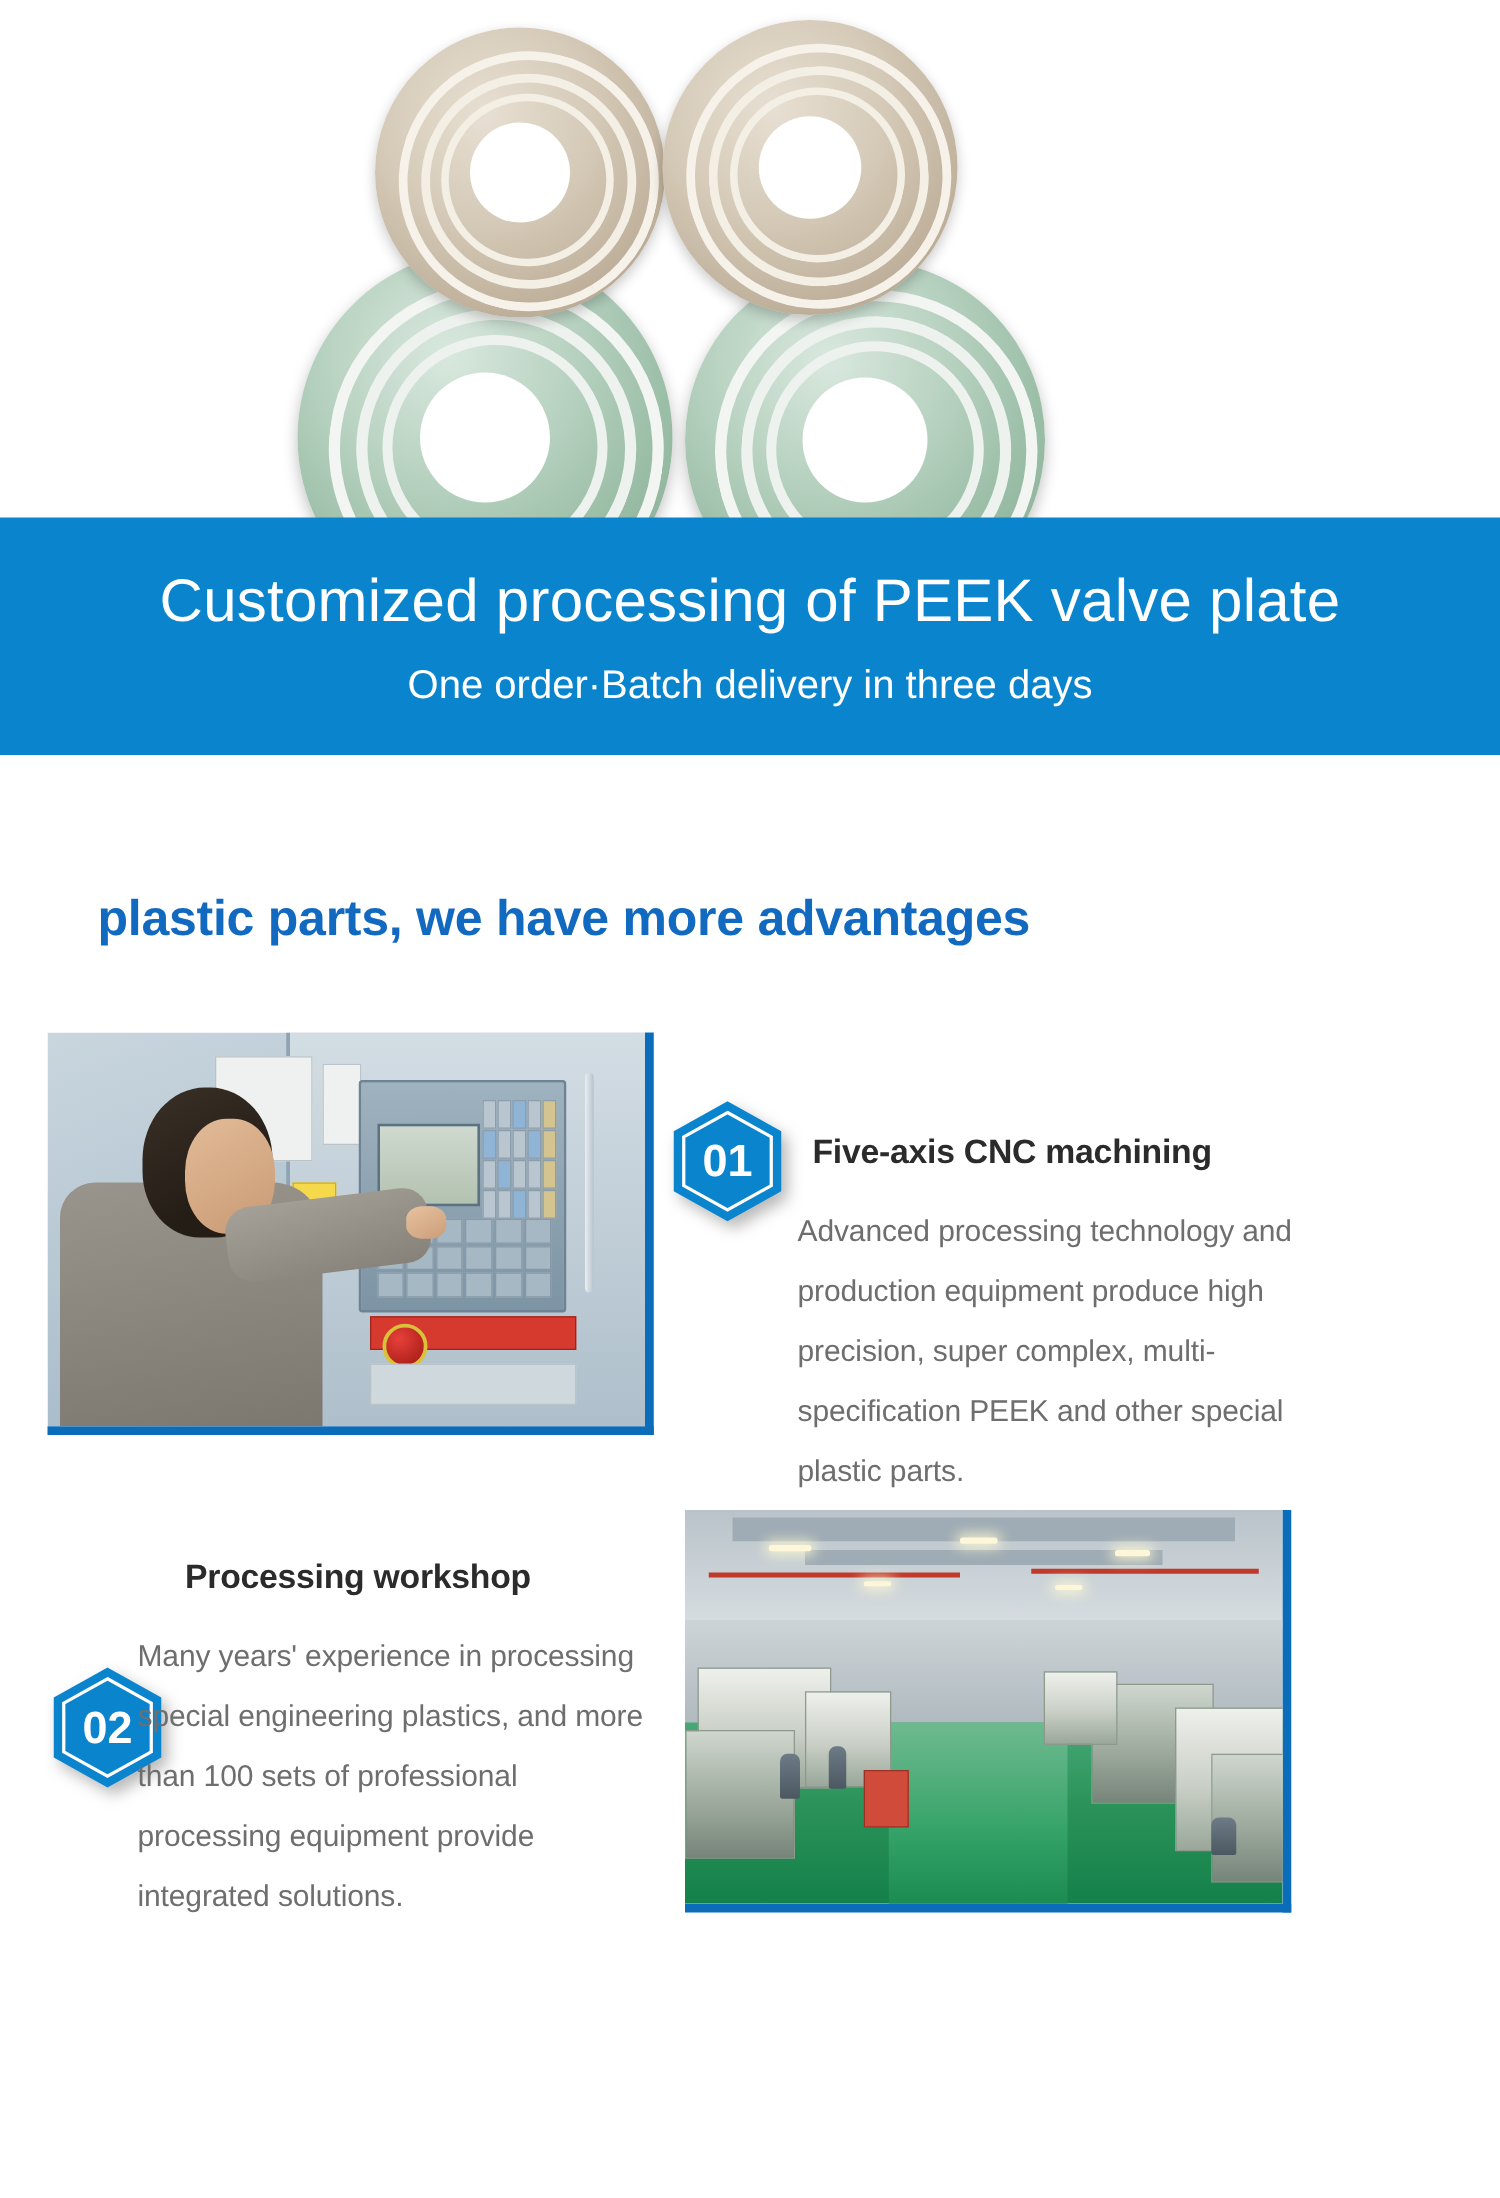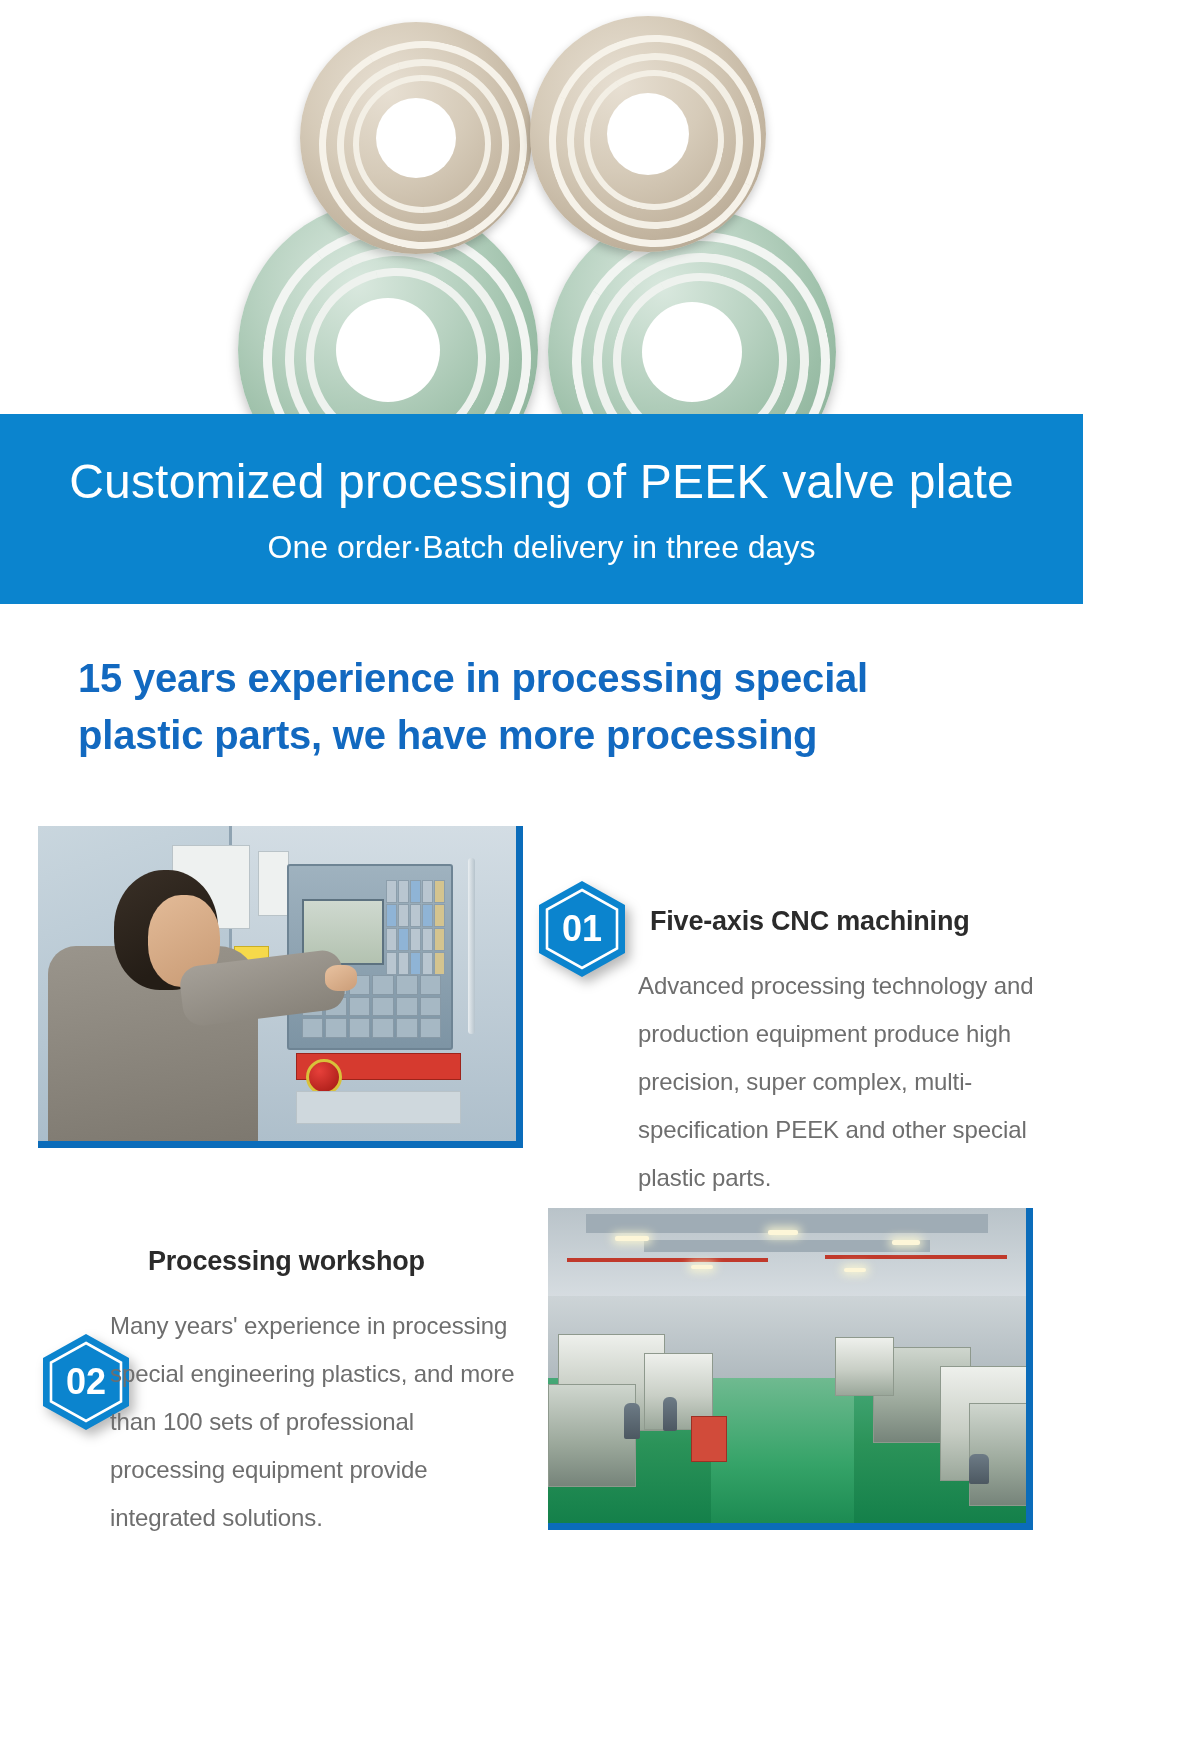--- a/index.html
+++ b/index.html
@@ -62,21 +62,21 @@
     border-radius: 50%;
     border-style: solid;
     border-color: transparent;
   }
 
   
   .banner {
     position: absolute;
     left: 0;
     top: 414px;
-    width: 1083px;
+    width: 1200px;
     height: 190px;
     background: #0b84ce;
     color: #ffffff;
     text-align: center;
   }
   .banner-title {
     margin: 0;
     padding-top: 43px;
     font-size: 48px;
     font-weight: 400;
@@ -343,22 +343,22 @@
   </div>
 
 </div>
 
 <div class="banner">
   <h1 class="banner-title">Customized processing of PEEK valve plate</h1>
   <p class="banner-subtitle">One order·Batch delivery in three days</p>
 </div>
 
 <h2 class="section-heading">
-  <span>15 years experience in processing special</span><br>
-  <span>plastic parts, we have more processing</span>
+  <br>
+  <span>plastic parts, we have more advantages</span>
 </h2>
 
 <div class="photo" id="photo-cnc">
   <div class="photo-inner">
     <div class="cnc-bg"></div>
     <div class="cnc-cabinet"></div>
     <div class="cnc-label" style="left:28%;top:6%;width:16%;height:26%;"></div>
     <div class="cnc-label" style="left:46%;top:8%;width:6%;height:20%;"></div>
     <div class="cnc-label" style="left:41%;top:38%;width:7%;height:22%;background:#f6d94a;border-color:#c9ae24;"></div>
     <div class="cnc-panel">

